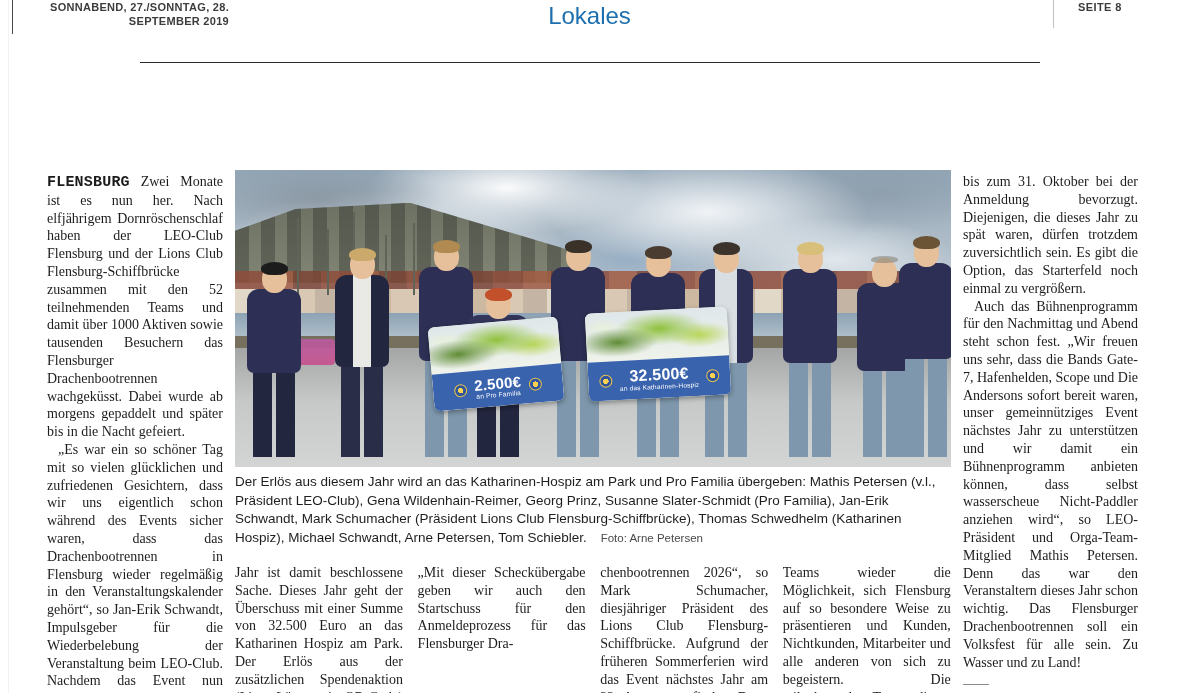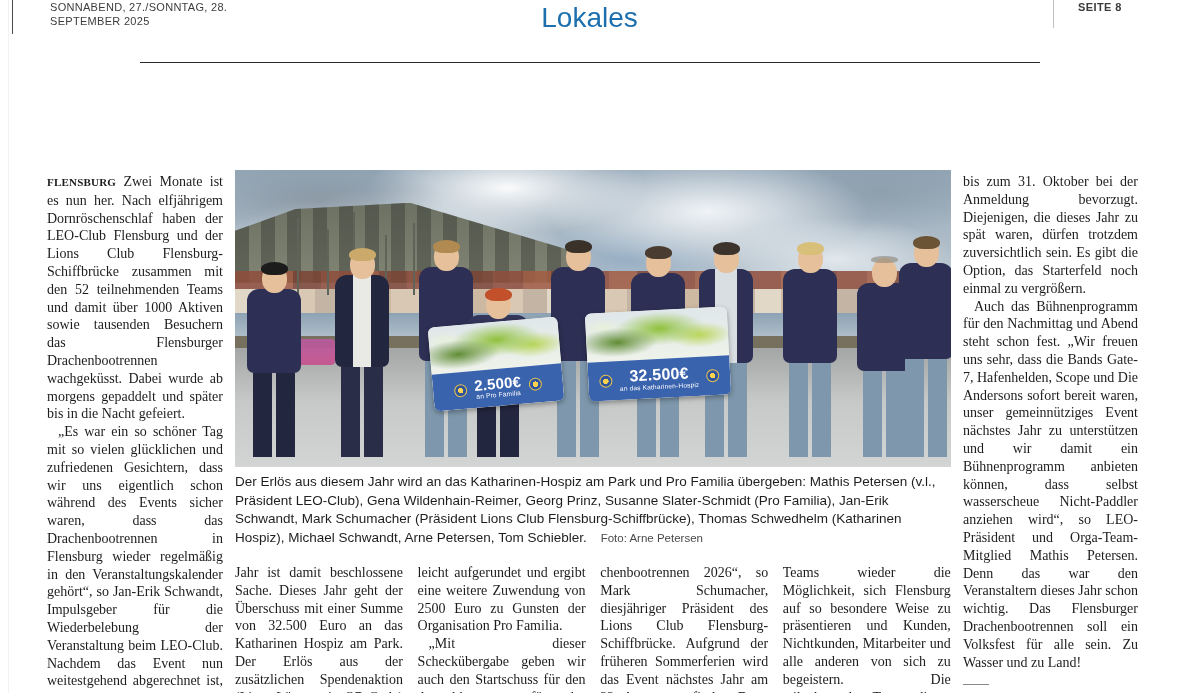--- a/index.html
+++ b/index.html
@@ -5,36 +5,36 @@
   * { box-sizing: border-box; margin: 0; padding: 0; }
   html,body { background:#fff; }
   body { font-family:"Liberation Serif", serif; color:#1c1c1c; }
   .page { position:relative; width:1179px; height:693px; background:#fff; overflow:hidden; }
 
   
   .edge-faint { position:absolute; left:8px; top:0; width:1px; height:693px; background:rgba(0,0,0,.05); }
   .edge-left-dark { position:absolute; left:12px; top:0; width:1px; height:34px; background:#4a4a4a; }
   .edge-right { position:absolute; left:1053px; top:0; width:1px; height:28px; background:#c2c2c2; }
   .date-block { position:absolute; left:50px; top:1px; font-family:"Liberation Sans",sans-serif;
-    font-size:11px; font-weight:normal; color:#3c3c3c; letter-spacing:.3px; line-height:13.5px; }
+    font-size:11px; font-weight:bold; color:#3c3c3c; letter-spacing:.3px; line-height:13.5px;text-align:right; }
   .section-title { position:absolute; left:0; right:0; top:2px; text-align:center;
-    font-family:"Liberation Sans",sans-serif; font-size:28px; color:#1d6fae; font-weight:400; }
+    font-family:"Liberation Sans",sans-serif; font-size:24px; color:#1d6fae; font-weight:400; }
   .page-num { position:absolute; left:1078px; top:1px; font-family:"Liberation Sans",sans-serif;
     font-size:11px; font-weight:bold; color:#3c3c3c; letter-spacing:.4px; }
 
   .headline-rule { position:absolute; left:140px; top:62px; width:900px; height:1px; background:#2b2b2b; }
   .headline { position:absolute; left:0; right:0; top:70px; text-align:center;
     font-family:"Liberation Serif",serif; font-size:41px; font-weight:600; color:#0e0e0e; letter-spacing:-.5px; }
   .subheadline { position:absolute; left:0; right:0; top:129px; text-align:center;
     font-family:"Liberation Sans",sans-serif; font-size:20px; color:#2b2b2b; }
 
   
   .col p { font-size:14px; line-height:17.8px; text-align:justify; hyphens:auto; -webkit-hyphens:auto; }
   .col p + p { text-indent:11px;font-family:Liberation Serif, serif; }
-  .lead-location { font-family:Liberation Serif, serif; font-size:11px; font-weight:bold; letter-spacing:.2px; }
+  .lead-location { font-family:Liberation Mono, monospace; font-size:15px; font-weight:bold; letter-spacing:.2px; }
   .col-left  { position:absolute; left:47px;  top:173px; width:176px; height:520px; overflow:hidden; }
   .col-right { position:absolute; left:963px; top:173px; width:175px; height:520px; overflow:hidden; }
 
   .center-block { position:absolute; left:235px; top:170px; width:716px; }
 
   
   .photo { position:relative; width:716px; height:297px; overflow:hidden; background:
     radial-gradient(ellipse 190px 60px at 12% 10%, rgba(125,135,145,.55), transparent 65%),
     radial-gradient(ellipse 200px 66px at 38% 6%, rgba(255,255,255,.95), transparent 70%),
     radial-gradient(ellipse 230px 80px at 66% 14%, rgba(248,250,252,.9), transparent 70%),
@@ -101,21 +101,21 @@
 <body>
 
 <div class="page">
 
   <div class="edge-faint"></div>
   <div class="edge-left-dark"></div>
   <div class="edge-right"></div>
 
   <div class="date-block">
     <div>SONNABEND, 27./SONNTAG, 28.</div>
-    <div>SEPTEMBER 2025</div>
+    <div>SEPTEMBER 2019</div>
   </div>
   <div class="section-title">Lokales</div>
   <div class="page-num">SEITE 8</div>
 
   <div class="headline-rule"></div>
 
   <div class="col col-left">
     <p><span class="lead-location">FLENSBURG</span> <span>Zwei Monate ist es nun her. Nach elfjährigem Dornröschenschlaf haben der LEO-Club Flensburg und der Lions Club Flensburg-Schiffbrücke zusammen mit den 52 teilnehmenden Teams und damit über 1000 Aktiven sowie tausenden Besuchern das Flensburger Drachenbootrennen wachgeküsst. Dabei wurde ab morgens gepaddelt und später bis in die Nacht gefeiert.</span></p>
     <p>„Es war ein so schöner Tag mit so vielen glücklichen und zufriedenen Gesichtern, dass wir uns eigentlich schon während des Events sicher waren, dass das Drachenbootrennen in Flensburg wieder regelmäßig in den Veranstaltungskalender gehört“, so Jan-Erik Schwandt, Impulsgeber für die Wiederbelebung der Veranstaltung beim LEO-Club. Nachdem das Event nun weitestgehend abgerechnet ist, lässt sich auch endlich ein Ergebnis valide beziffern und die Wiederholung im nächsten</p>
   </div>
@@ -233,21 +233,20 @@
       </div>
     </figure>
 
     <div class="caption"><span>Der Erlös aus diesem Jahr wird an das Katharinen-Hospiz am Park und Pro Familia übergeben: Mathis Petersen (v.l., Präsident LEO-Club), Gena Wildenhain-Reimer, Georg Prinz, Susanne Slater-Schmidt (Pro Familia), Jan-Erik Schwandt, Mark Schumacher (Präsident Lions Club Flensburg-Schiffbrücke), Thomas Schwedhelm (Katharinen Hospiz), Michael Schwandt, Arne Petersen, Tom Schiebler.</span><span class="credit">Foto: Arne Petersen</span></div>
 
     <div class="bottom-cols">
       <div class="col">
           <p>Jahr ist damit beschlossene Sache. Dieses Jahr geht der Überschuss mit einer Summe von 32.500 Euro an das Katharinen Hospiz am Park. Der Erlös aus der zusätzlichen Spendenaktion (Lions-Löwe mit QR-Code) wurde</p>
         </div>
       <div class="col">
-          <p>leicht aufgerundet und ergibt eine weitere Zuwendung von 2500 Euro zu Gunsten der Organisation Pro Familia.</p>
           <p>„Mit dieser Scheckübergabe geben wir auch den Startschuss für den Anmeldeprozess für das Flensburger Dra-</p>
         </div>
       <div class="col">
           <p>chenbootrennen 2026“, so Mark Schumacher, diesjähriger Präsident des Lions Club Flensburg-Schiffbrücke. Aufgrund der früheren Sommerferien wird das Event nächstes Jahr am 22. August stattfinden. Dann haben die</p>
         </div>
       <div class="col">
           <p>Teams wieder die Möglichkeit, sich Flensburg auf so besondere Weise zu präsentieren und Kunden, Nichtkunden, Mitarbeiter und alle anderen von sich zu begeistern. Die teilnehmenden Teams dieses Jahres werden</p>
         </div>
     </div>
   </div>

